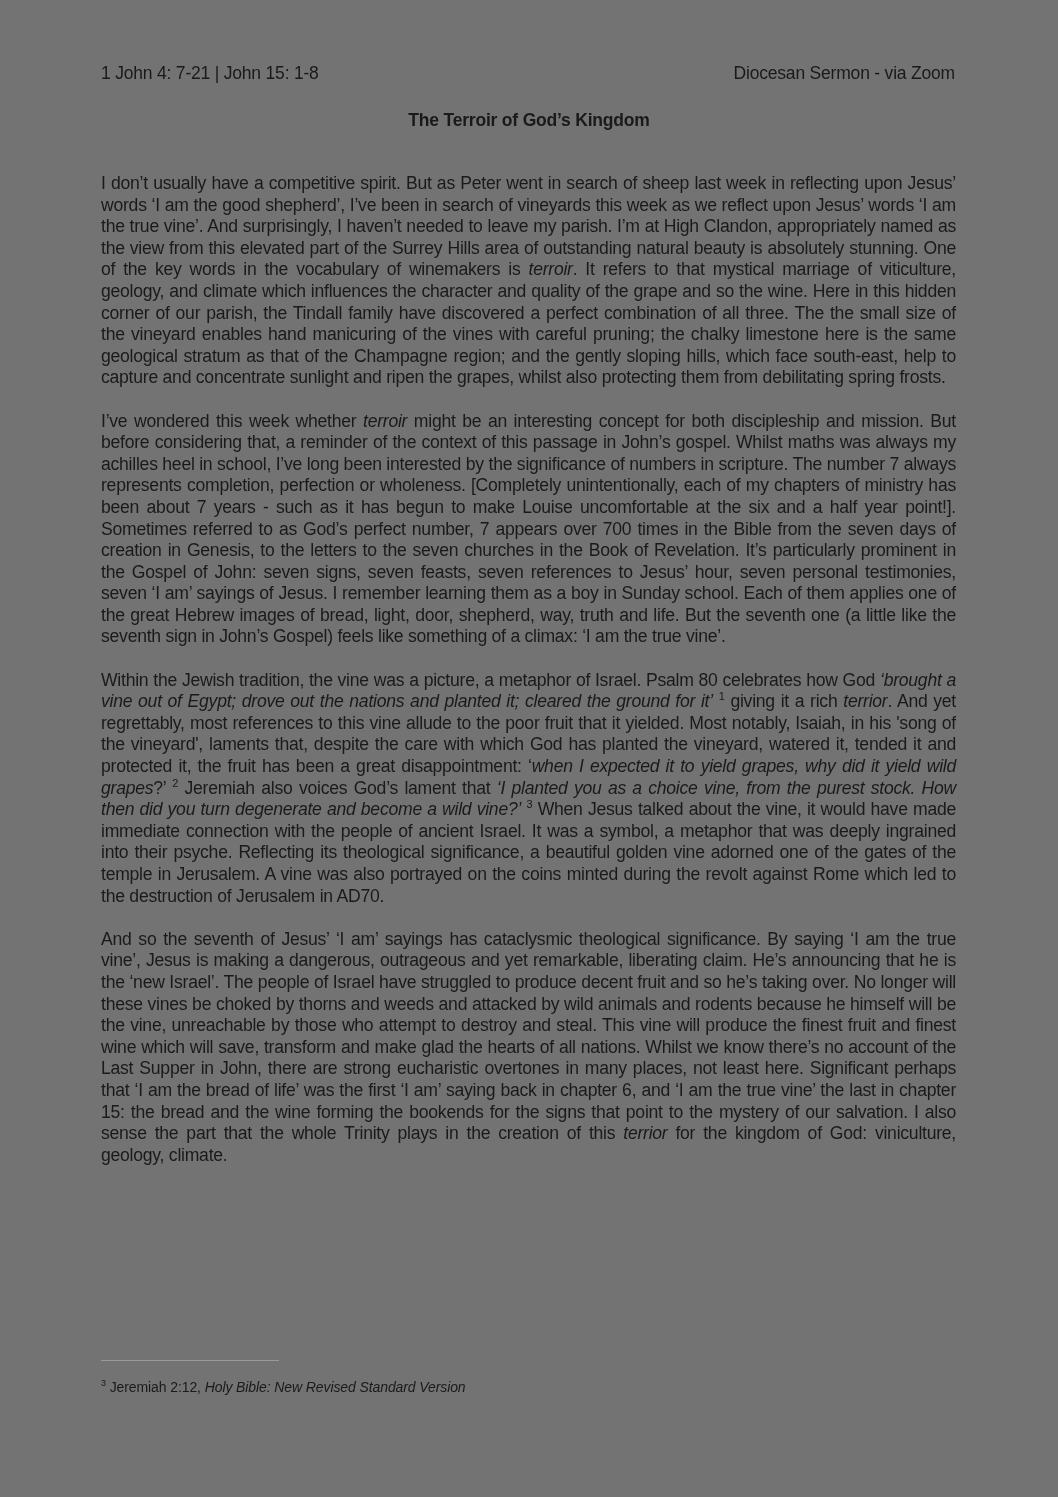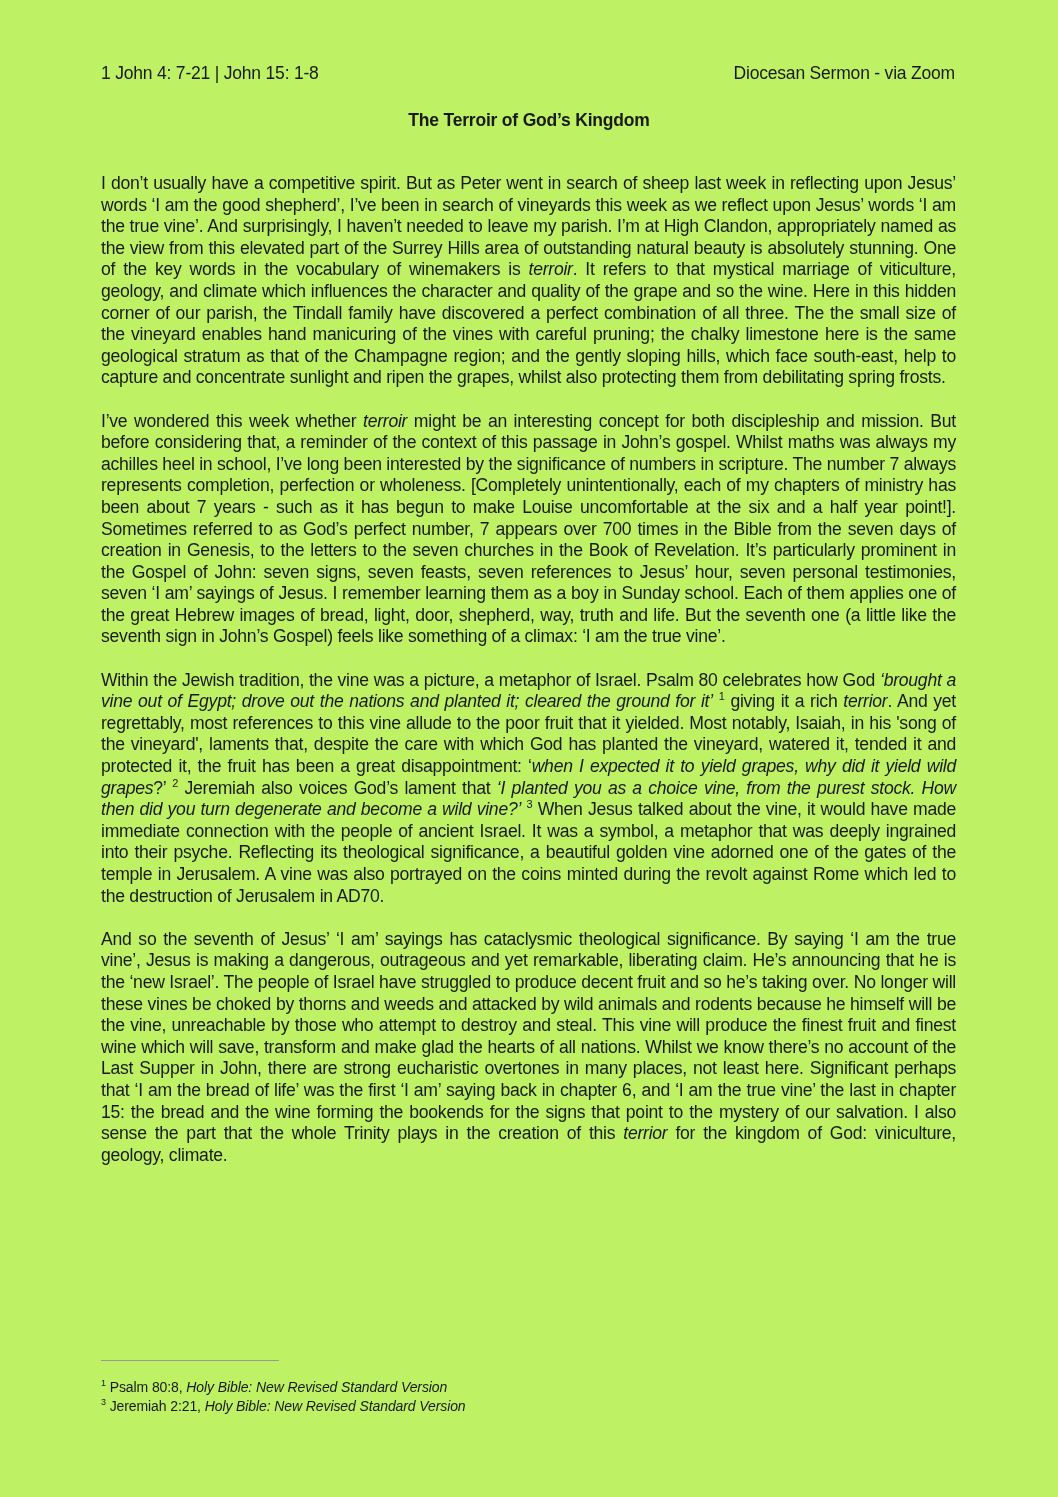--- a/index.html
+++ b/index.html
@@ -1,17 +1,17 @@
 <!DOCTYPE html>
 <html><head>
   <meta charset="utf-8">
   <style>
     html, body { margin: 0; padding: 0; background: #ffffff; }
     body { width: 1058px; height: 1497px; position: relative; overflow: hidden; }
-    .page { position: absolute; left: 0; top: 0; width: 1058px; height: 1497px; background: #bef264; color: #1a1a1a;
+    .page { position: absolute; left: 0; top: 0; width: 1058px; height: 1497px; background: #737373; color: #1a1a1a;
       font-family: "Liberation Sans", sans-serif; }
     .hdr { position: absolute; top: 63px; font-size: 17.5px; color: #1a1a1a; letter-spacing: -0.2px; }
     .hdr-left { left: 101px; }
     .hdr-right { right: 103px; text-align: center; }
     .title { position: absolute; top: 110px; left: 0; width: 1058px; text-align: center; font-weight: bold;
       font-size: 17.5px; letter-spacing: -0.2px; }
     .body { position: absolute; left: 101px; top: 173px; width: 855px; font-size: 17.6px; line-height: 21.6px;
       letter-spacing: -0.25px; }
     .body p { margin: 0 0 21.6px 0; text-align: justify; }
     sup { font-size: 11px; vertical-align: super; line-height: 0; }
@@ -32,21 +32,17 @@
     <p><span>I don’t usually have a competitive spirit. But as Peter went in search of sheep last week in reflecting upon Jesus’ words ‘I am the good shepherd’, I’ve been in search of vineyards this week as we reflect upon Jesus’ words ‘I am the true vine’. And surprisingly, I haven’t needed to leave my parish. I’m at High Clandon, appropriately named as the view from this elevated part of the Surrey Hills area of outstanding natural beauty is absolutely stunning. One of the key words in the vocabulary of winemakers is </span><em>terroir</em><span>. It refers to that mystical marriage of viticulture, geology, and climate which influences the character and quality of the grape and so the wine. Here in this hidden corner of our parish, the Tindall family have discovered a perfect combination of all three. The the small size of the vineyard enables hand manicuring of the vines with careful pruning; the chalky limestone here is the same geological stratum as that of the Champagne region; and the gently sloping hills, which face south-east, help to capture and concentrate sunlight and ripen the grapes, whilst also protecting them from debilitating spring frosts.</span></p>
     <p><span>I’ve wondered this week whether </span><em>terroir</em><span> might be an interesting concept for both discipleship and mission. But before considering that, a reminder of the context of this passage in John’s gospel. Whilst maths was always my achilles heel in school, I’ve long been interested by the significance of numbers in scripture. The number 7 always represents completion, perfection or wholeness. [Completely unintentionally, each of my chapters of ministry has been about 7 years - such as it has begun to make Louise uncomfortable at the six and a half year point!]. Sometimes referred to as God’s perfect number, 7 appears over 700 times in the Bible from the seven days of creation in Genesis, to the letters to the seven churches in the Book of Revelation. It’s particularly prominent in the Gospel of John: seven signs, seven feasts, seven references to Jesus’ hour, seven personal testimonies, seven ‘I am’ sayings of Jesus. I remember learning them as a boy in Sunday school. Each of them applies one of the great Hebrew images of bread, light, door, shepherd, way, truth and life. But the seventh one (a little like the seventh sign in John’s Gospel) feels like something of a climax: ‘I am the true vine’.</span></p>
     <p><span>Within the Jewish tradition, the vine was a picture, a metaphor of Israel. Psalm 80 celebrates how God </span><em>‘brought a vine out of Egypt; drove out the nations and planted it; cleared the ground for it’</em><span> </span><sup>1</sup><span> giving it a rich </span><em>terrior</em><span>. And yet regrettably, most references to this vine allude to the poor fruit that it yielded. Most notably, Isaiah, in his 'song of the vineyard', laments that, despite the care with which God has planted the vineyard, watered it, tended it and protected it, the fruit has been a great disappointment: ‘</span><em>when I expected it to yield grapes, why did it yield wild grapes</em><span>?’ </span><sup>2</sup><span> Jeremiah also voices God’s lament that </span><em>‘I planted you as a choice vine, from the purest stock. How then did you turn degenerate and become a wild vine?’</em><span> </span><sup>3</sup><span> When Jesus talked about the vine, it would have made immediate connection with the people of ancient Israel. It was a symbol, a metaphor that was deeply ingrained into their psyche. Reflecting its theological significance, a beautiful golden vine adorned one of the gates of the temple in Jerusalem. A vine was also portrayed on the coins minted during the revolt against Rome which led to the destruction of Jerusalem in AD70.</span></p>
     <p><span>And so the seventh of Jesus’ ‘I am’ sayings has cataclysmic theological significance. By saying ‘I am the true vine’, Jesus is making a dangerous, outrageous and yet remarkable, liberating claim. He’s announcing that he is the ‘new Israel’. The people of Israel have struggled to produce decent fruit and so he’s taking over. No longer will these vines be choked by thorns and weeds and attacked by wild animals and rodents because he himself will be the vine, unreachable by those who attempt to destroy and steal. This vine will produce the finest fruit and finest wine which will save, transform and make glad the hearts of all nations. Whilst we know there’s no account of the Last Supper in John, there are strong eucharistic overtones in many places, not least here. Significant perhaps that ‘I am the bread of life’ was the first ‘I am’ saying back in chapter 6, and ‘I am the true vine’ the last in chapter 15: the bread and the wine forming the bookends for the signs that point to the mystery of our salvation. I also sense the part that the whole Trinity plays in the creation of this </span><em>terrior</em><span> for the kingdom of God: viniculture, geology, climate.</span></p>
   </div>
 
   <div class="rule"></div>
 
   <div class="notes">
     <div>
-      <sup>1</sup>
-      <span>Psalm 80:8, </span><em>Holy Bible: New Revised Standard Version</em>
-    </div>
-    <div>
       <sup>3</sup>
-      <span>Jeremiah 2:21, </span><em>Holy Bible: New Revised Standard Version</em>
+      <span>Jeremiah 2:12, </span><em>Holy Bible: New Revised Standard Version</em>
     </div>
   </div>
 </div>
 
 </body></html>

